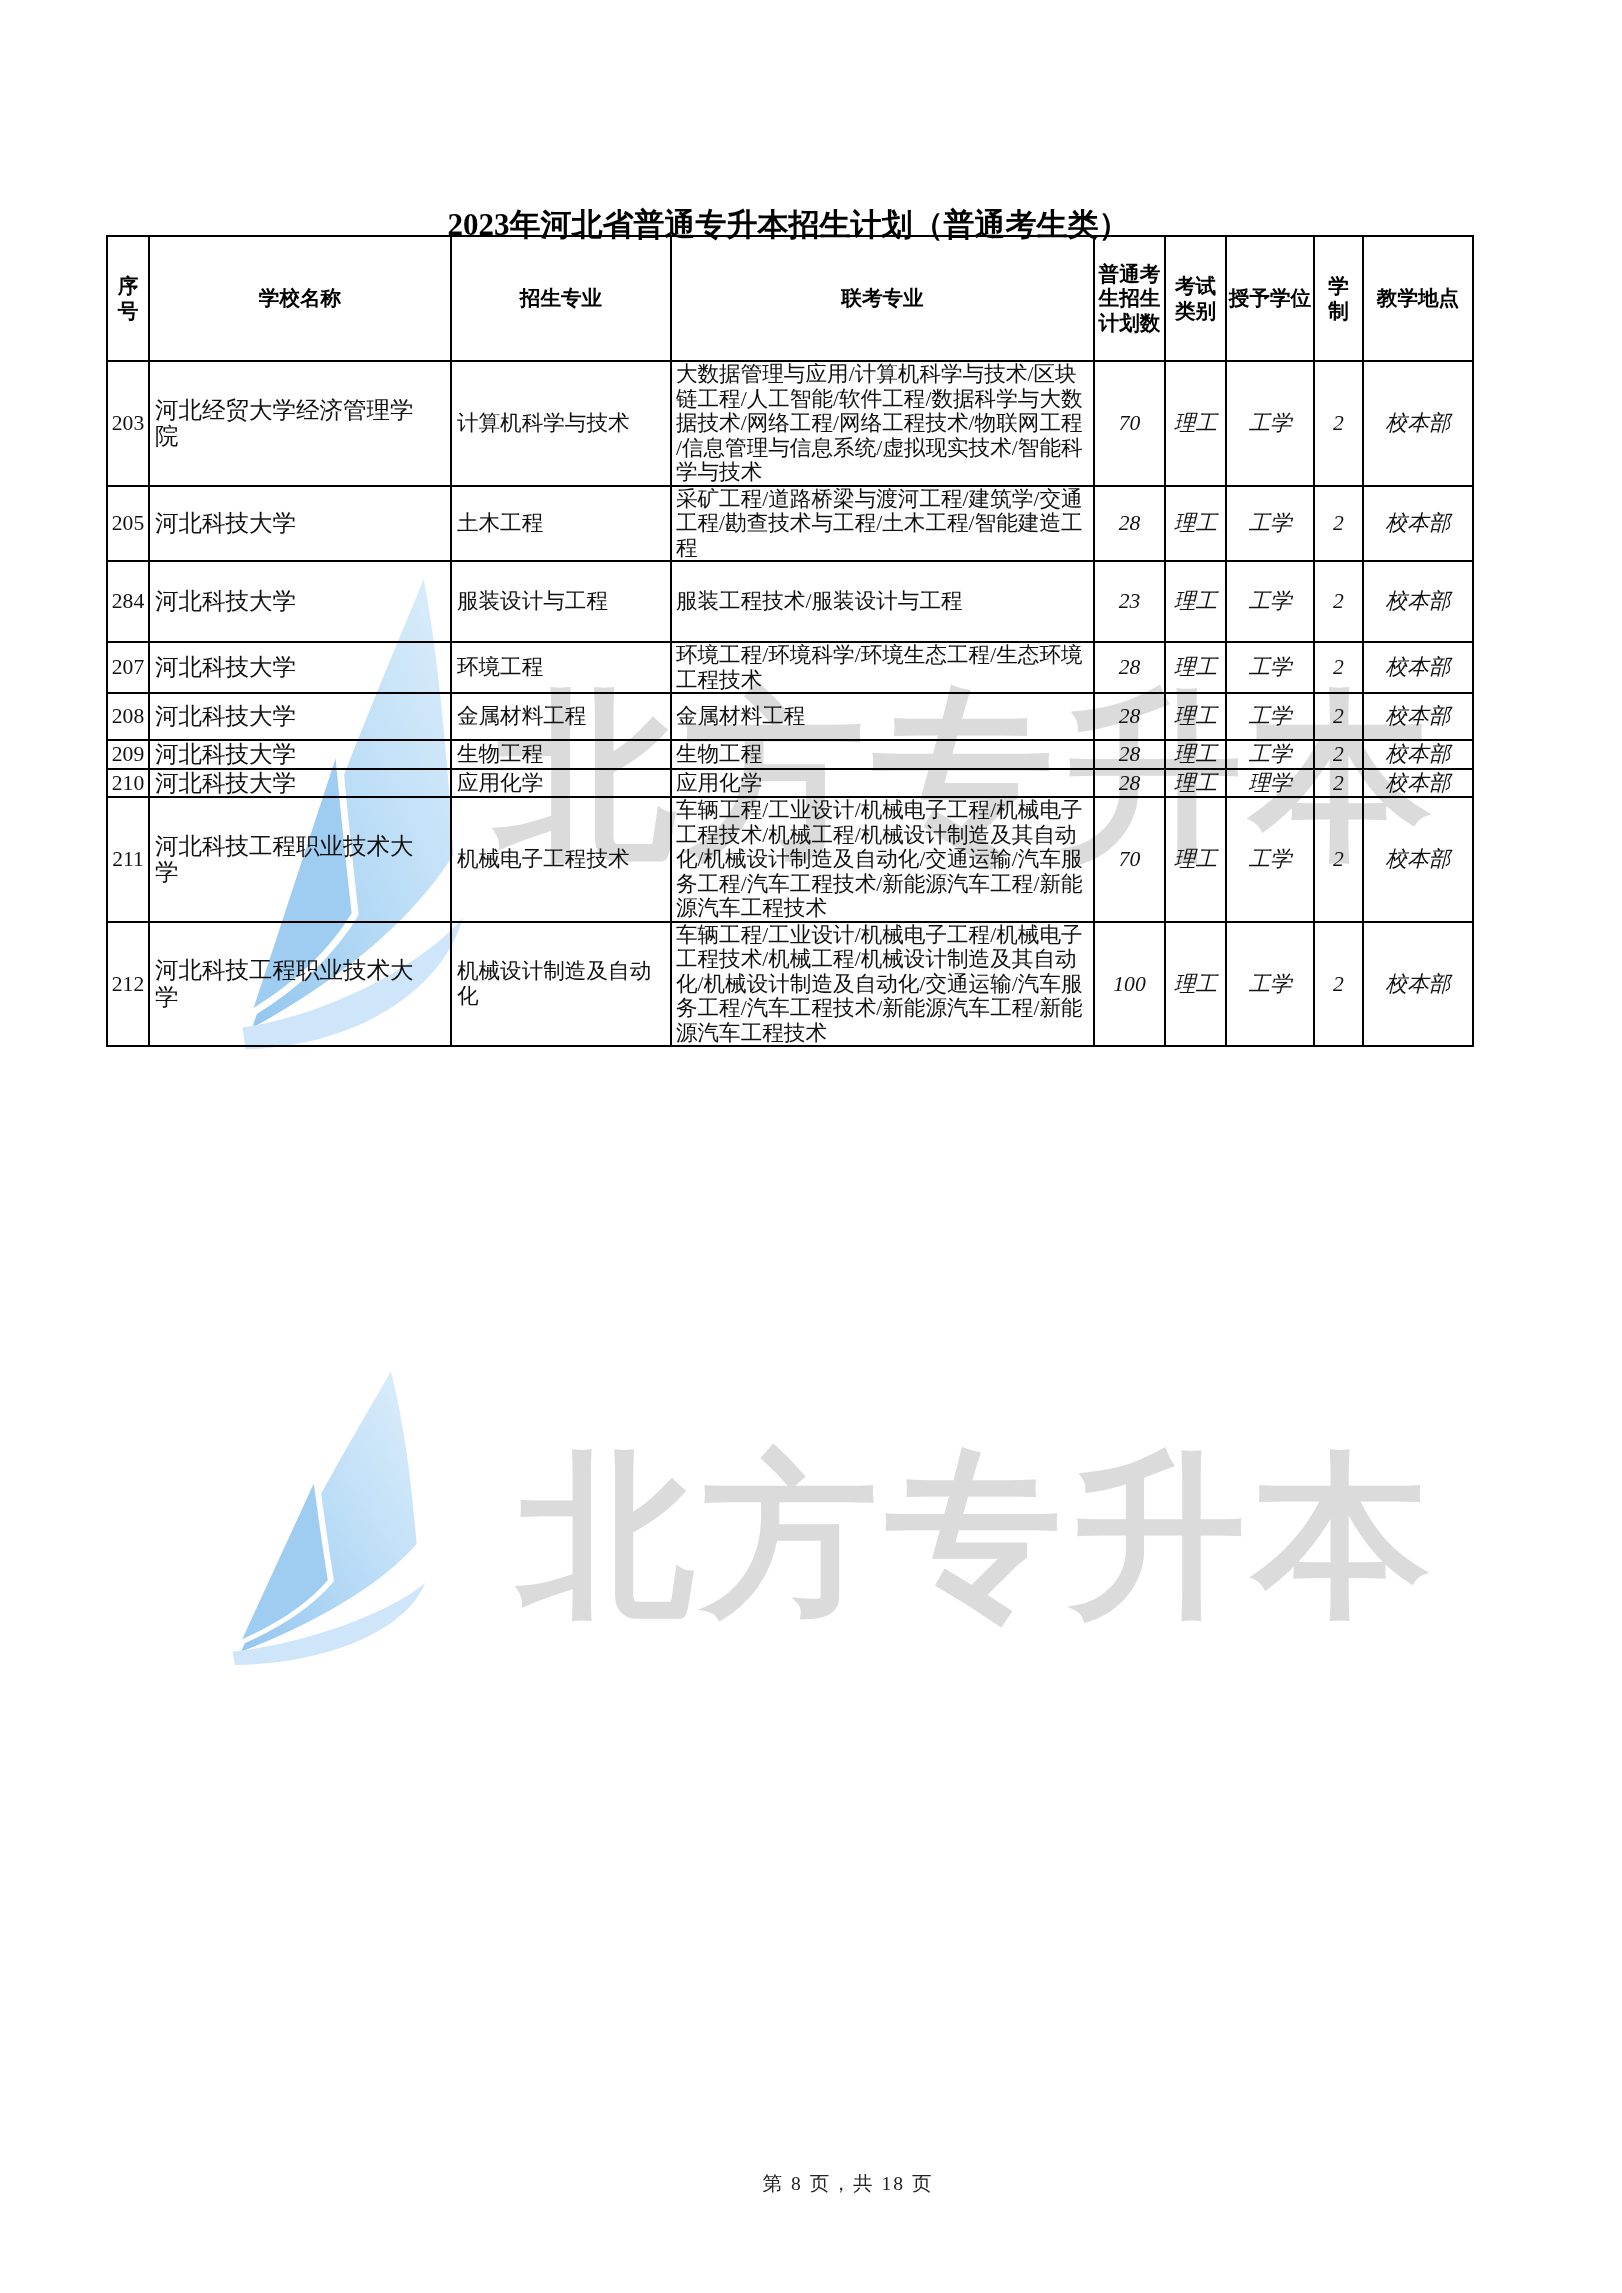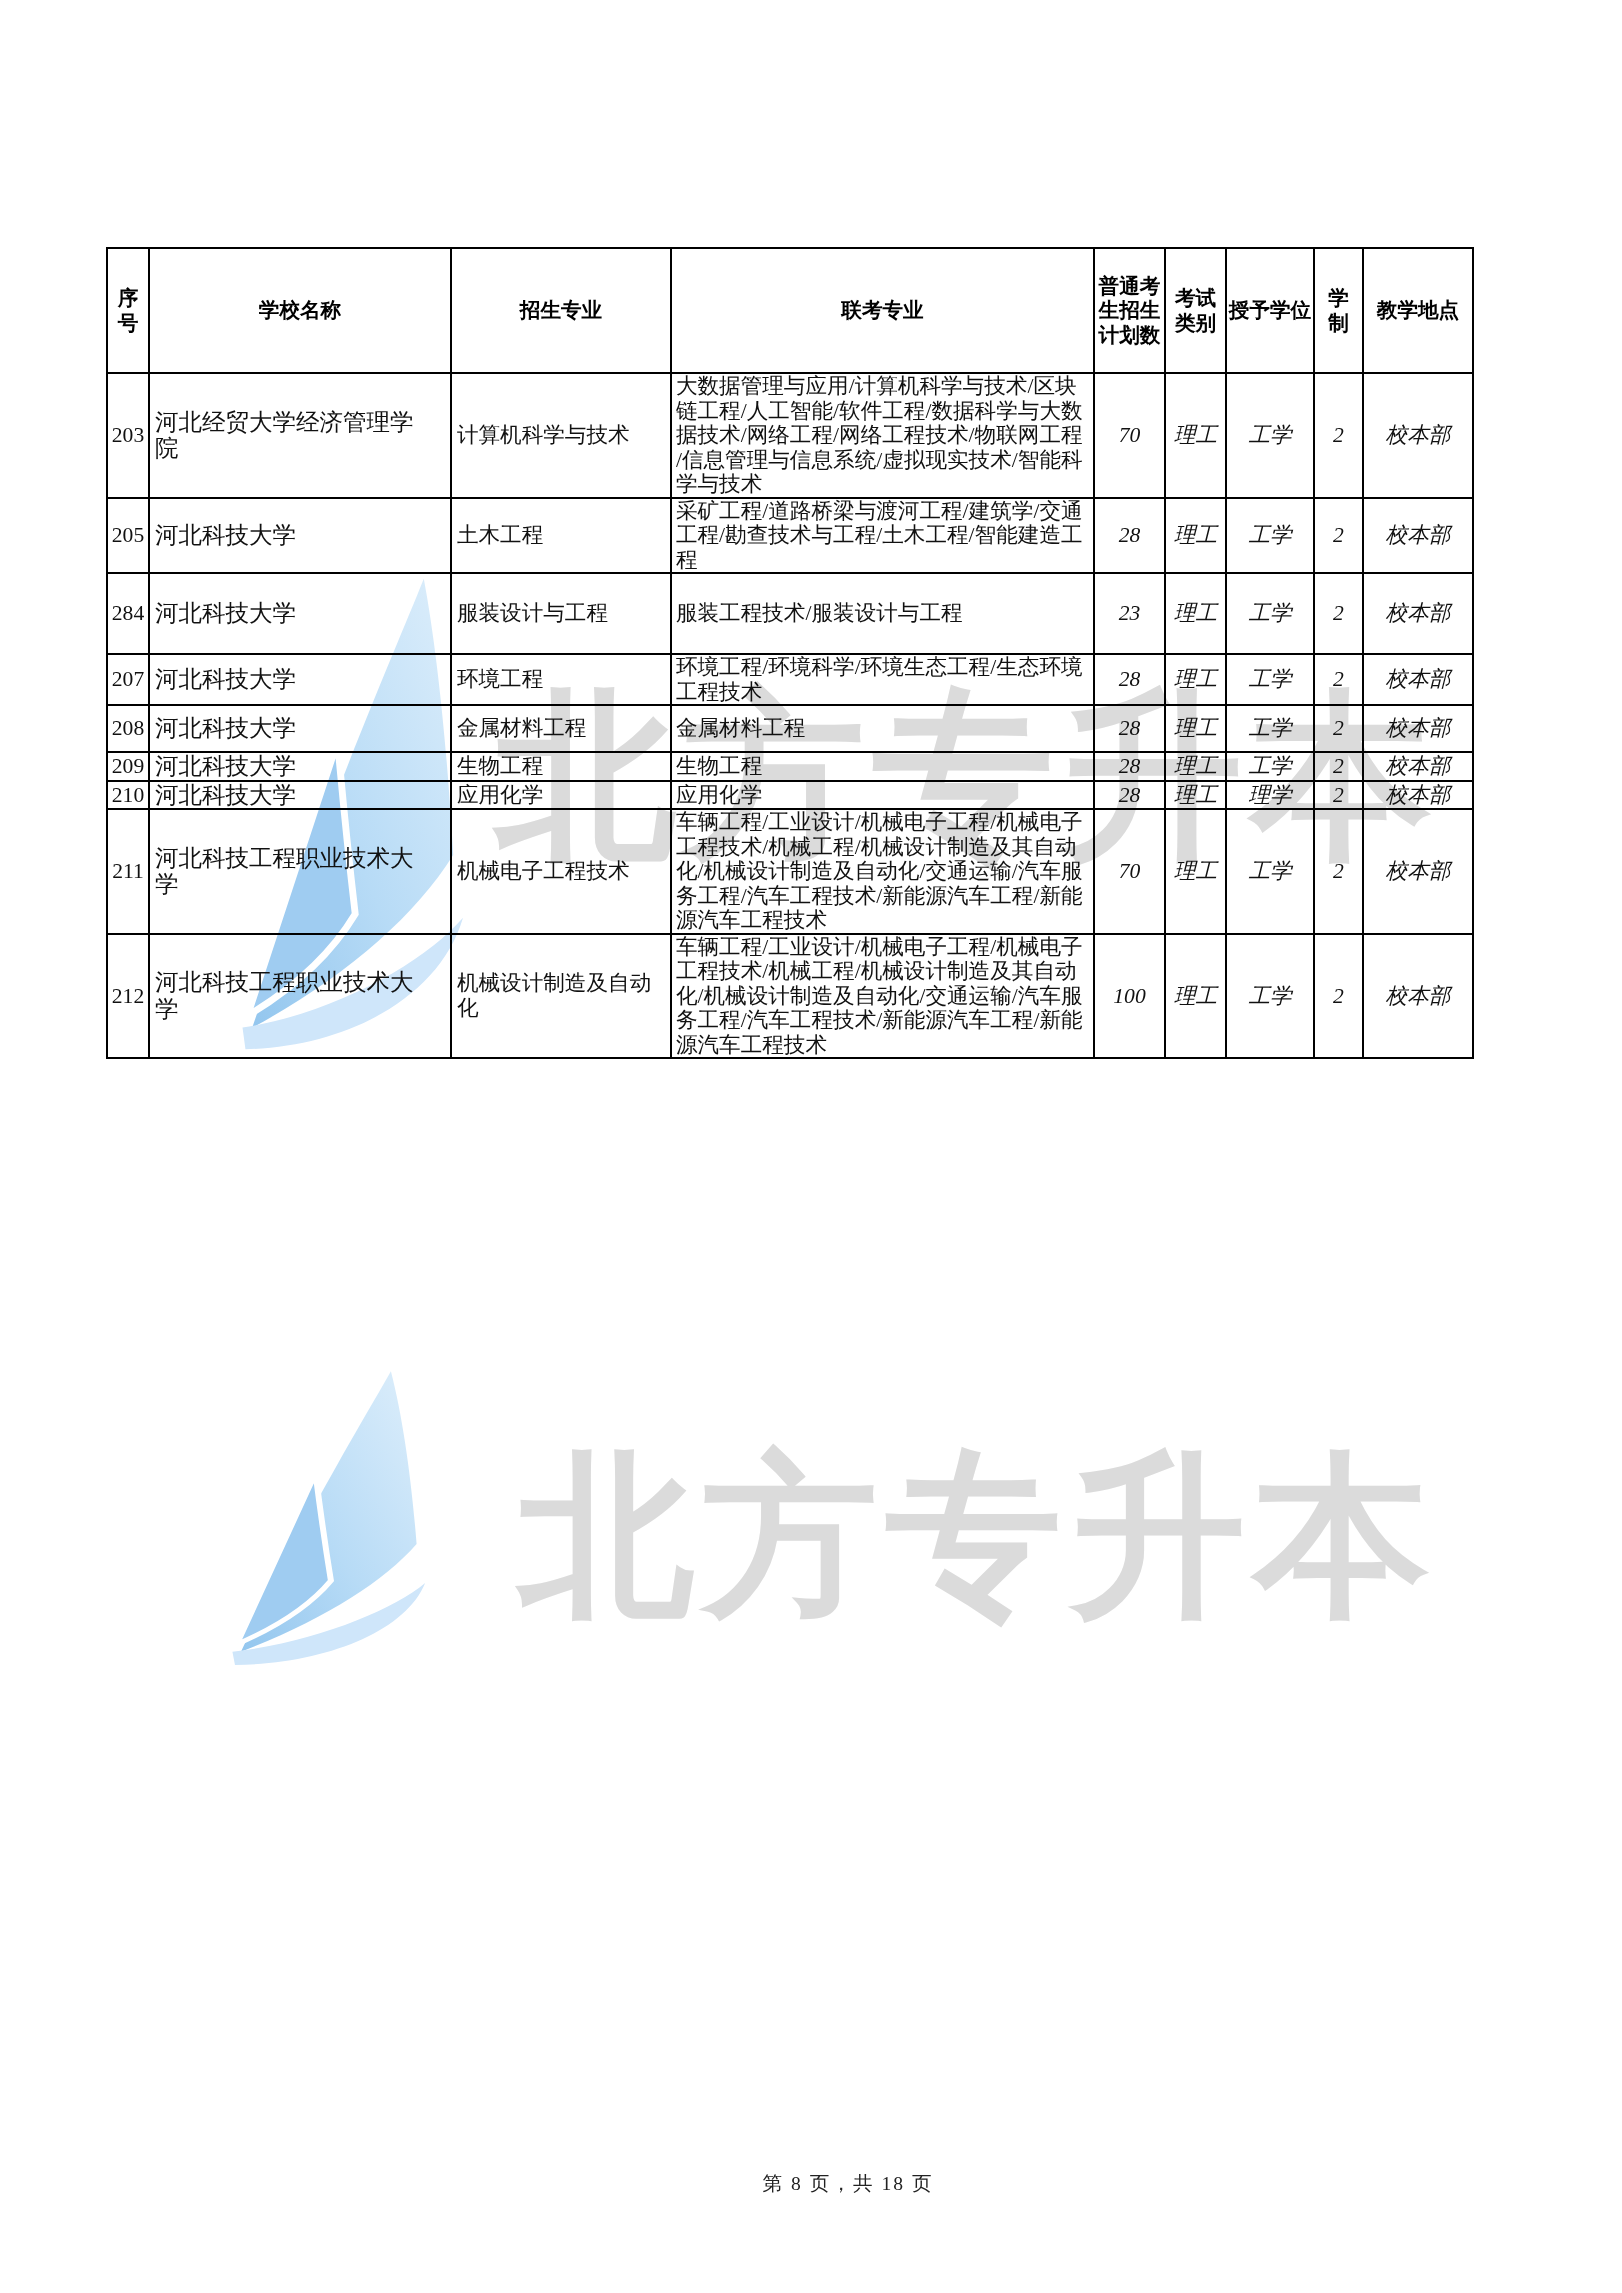--- a/index.html
+++ b/index.html
@@ -27,21 +27,21 @@
     font-weight:700; color:#dbdbdb; letter-spacing:7.8px;
     line-height:1; white-space:nowrap;
   }
   #wm1-sail { left:218px; top:567px; width:294px; height:490px; }
   #wm1-text { left:495px; top:686px; font-size:181px; }
   #wm2-sail { left:211px; top:1364px; width:257px; height:306px; }
   #wm2-text { left:518px; top:1449px; font-size:176px; }
 
   
   table.plan {
-    position:absolute; left:106px; top:247px; width:1365px;
+    position:absolute; left:106px; top:235px; width:1365px;
     border-collapse:collapse; table-layout:fixed;
     z-index:1; background:transparent;
     border:2.9px solid #000;
   }
   col.c1{width:42px} col.c2{width:302px} col.c3{width:220px}
   col.c4{width:423px} col.c5{width:71px} col.c6{width:61px}
   col.c7{width:88px} col.c8{width:49px} col.c9{width:110px}
 
   th, td { border:2px solid #000; vertical-align:middle; overflow:hidden; background:transparent; }
 
@@ -103,20 +103,21 @@
         <stop offset="0.55" stop-color="#b7dbf6"></stop>
         <stop offset="1" stop-color="#93c6ee"></stop>
       </linearGradient>
     </defs>
     <path d="M210,12 C178,92 112,240 35,470 C128,420 200,358 240,294 C234,188 224,88 210,12 Z" fill="url(#sailGradB)"></path>
     <path d="M122,178 C96,258 64,352 30,458 C80,428 116,394 140,354 C133,294 127,234 122,178 Z" fill="#9fccf1" stroke="#ffffff" stroke-width="7"></path>
     <path d="M25,470 C122,455 212,402 250,358 C226,440 130,490 28,492 Z" fill="#cfe6fa"></path>
   </svg>
   <div id="wm2-text" class="wm-text">北方专升本</div>
 
+  <div class="doc-title">2023年河北省普通专升本招生计划（普通考生类）</div>
 
   <table class="plan">
     <colgroup>
       <col class="c1">
         <col class="c2">
         <col class="c3">
         <col class="c4">
         <col class="c5">
       <col class="c6">
         <col class="c7">

